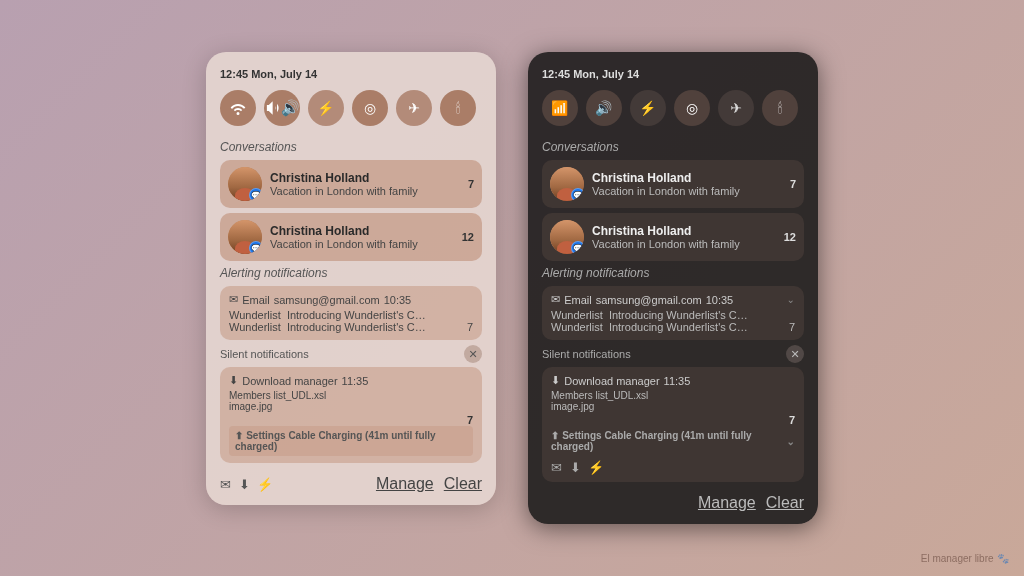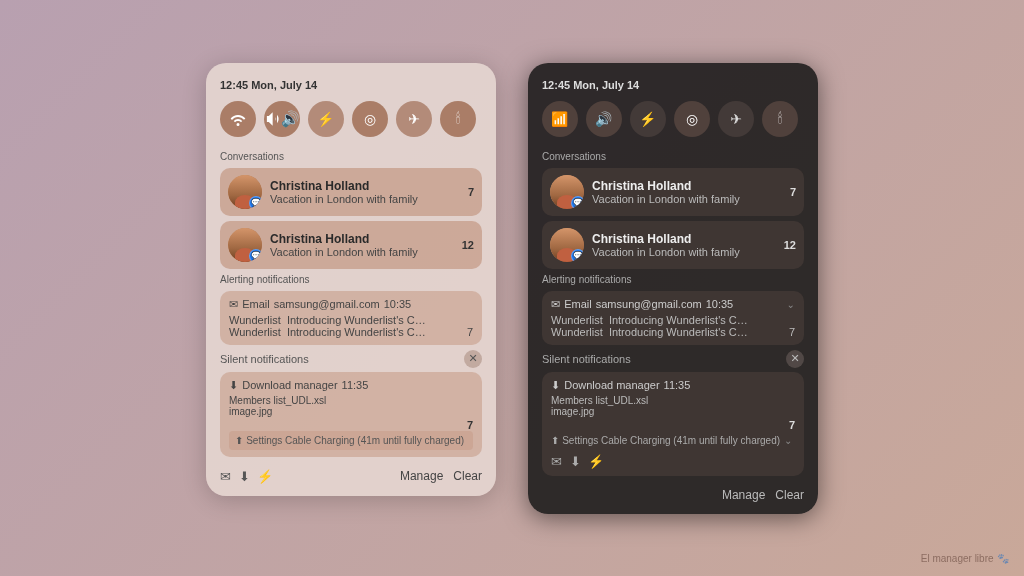--- a/index.html
+++ b/index.html
@@ -82,23 +82,24 @@
       background: rgba(160, 110, 85, 0.85);
       color: #fff;
     }
 
     .toggle-icon.active-dark {
       background: rgba(80, 65, 60, 1);
       color: #fff;
     }
 
     .section-label {
-      font-size: 10px;
+      font-size: 12px;
       font-weight: 500;
       margin-bottom: 6px;
+      font-style: italic;
     }
 
     .panel-light .section-label { color: #555; }
     .panel-dark .section-label { color: #aaa; }
 
     .convo-card {
       display: flex;
       align-items: center;
       padding: 7px 8px;
       border-radius: 10px;
@@ -306,20 +307,21 @@
     .panel-light .silent-count { color: #333; }
     .panel-dark .silent-count { color: #ddd; }
 
     .settings-row {
       display: flex;
       align-items: center;
       gap: 4px;
       font-size: 10px;
       padding: 4px 0 2px;
       border-radius: 4px;
+      font-weight: bold;
     }
 
     .panel-light .settings-row { color: #555; background: rgba(180,120,90,0.2); padding: 4px 6px; }
     .panel-dark .settings-row { color: #aaa; }
 
     .bottom-bar {
       display: flex;
       justify-content: space-between;
       align-items: center;
       margin-top: 8px;
@@ -337,23 +339,24 @@
     }
 
     .panel-light .bottom-icon { color: #555; }
 
     .bottom-actions {
       display: flex;
       gap: 10px;
     }
 
     .action-btn {
-      font-size: 12px;
+      font-size: 16px;
       cursor: pointer;
       font-weight: 500;
+      text-decoration: underline;
     }
 
     .panel-light .action-btn { color: #444; }
     .panel-dark .action-btn { color: #bbb; }
 
     .watermark {
       position: absolute;
       bottom: 12px;
       right: 14px;
       font-size: 10px;

